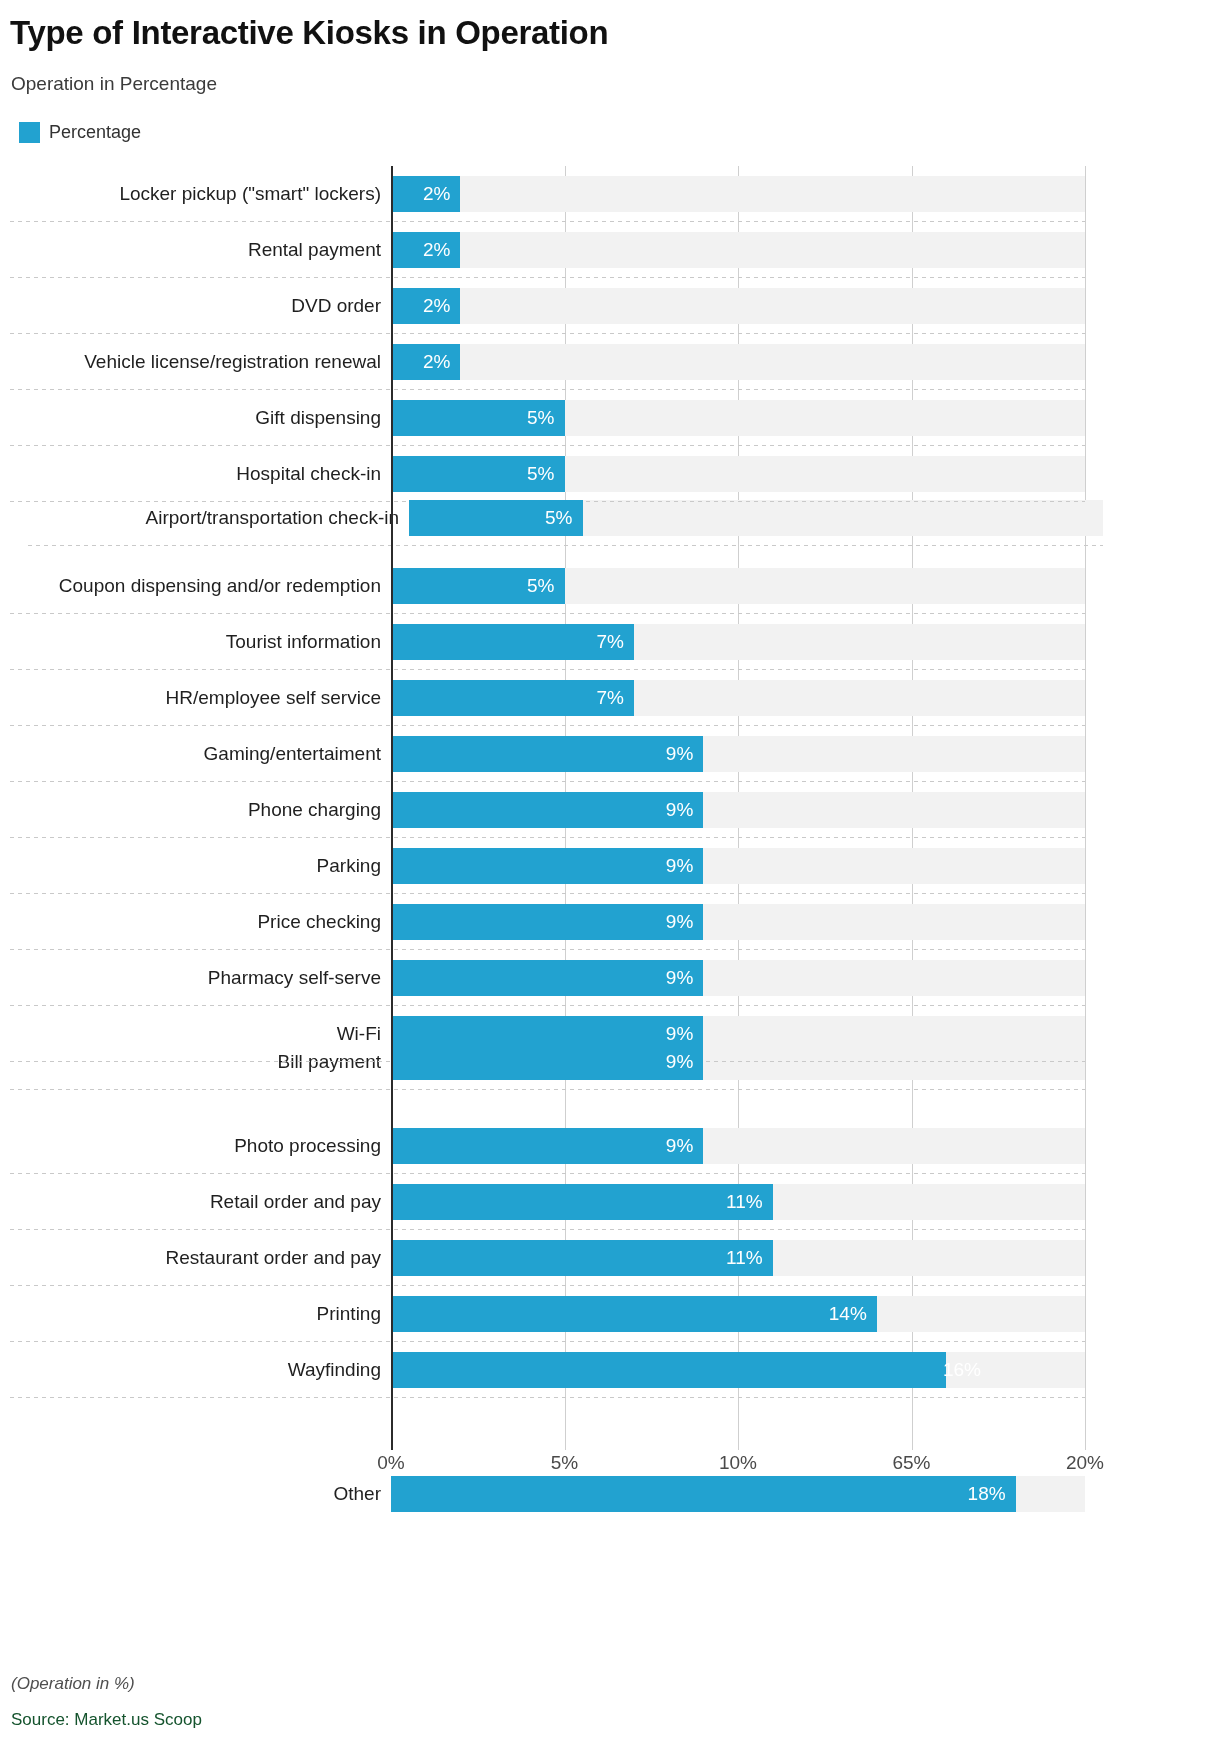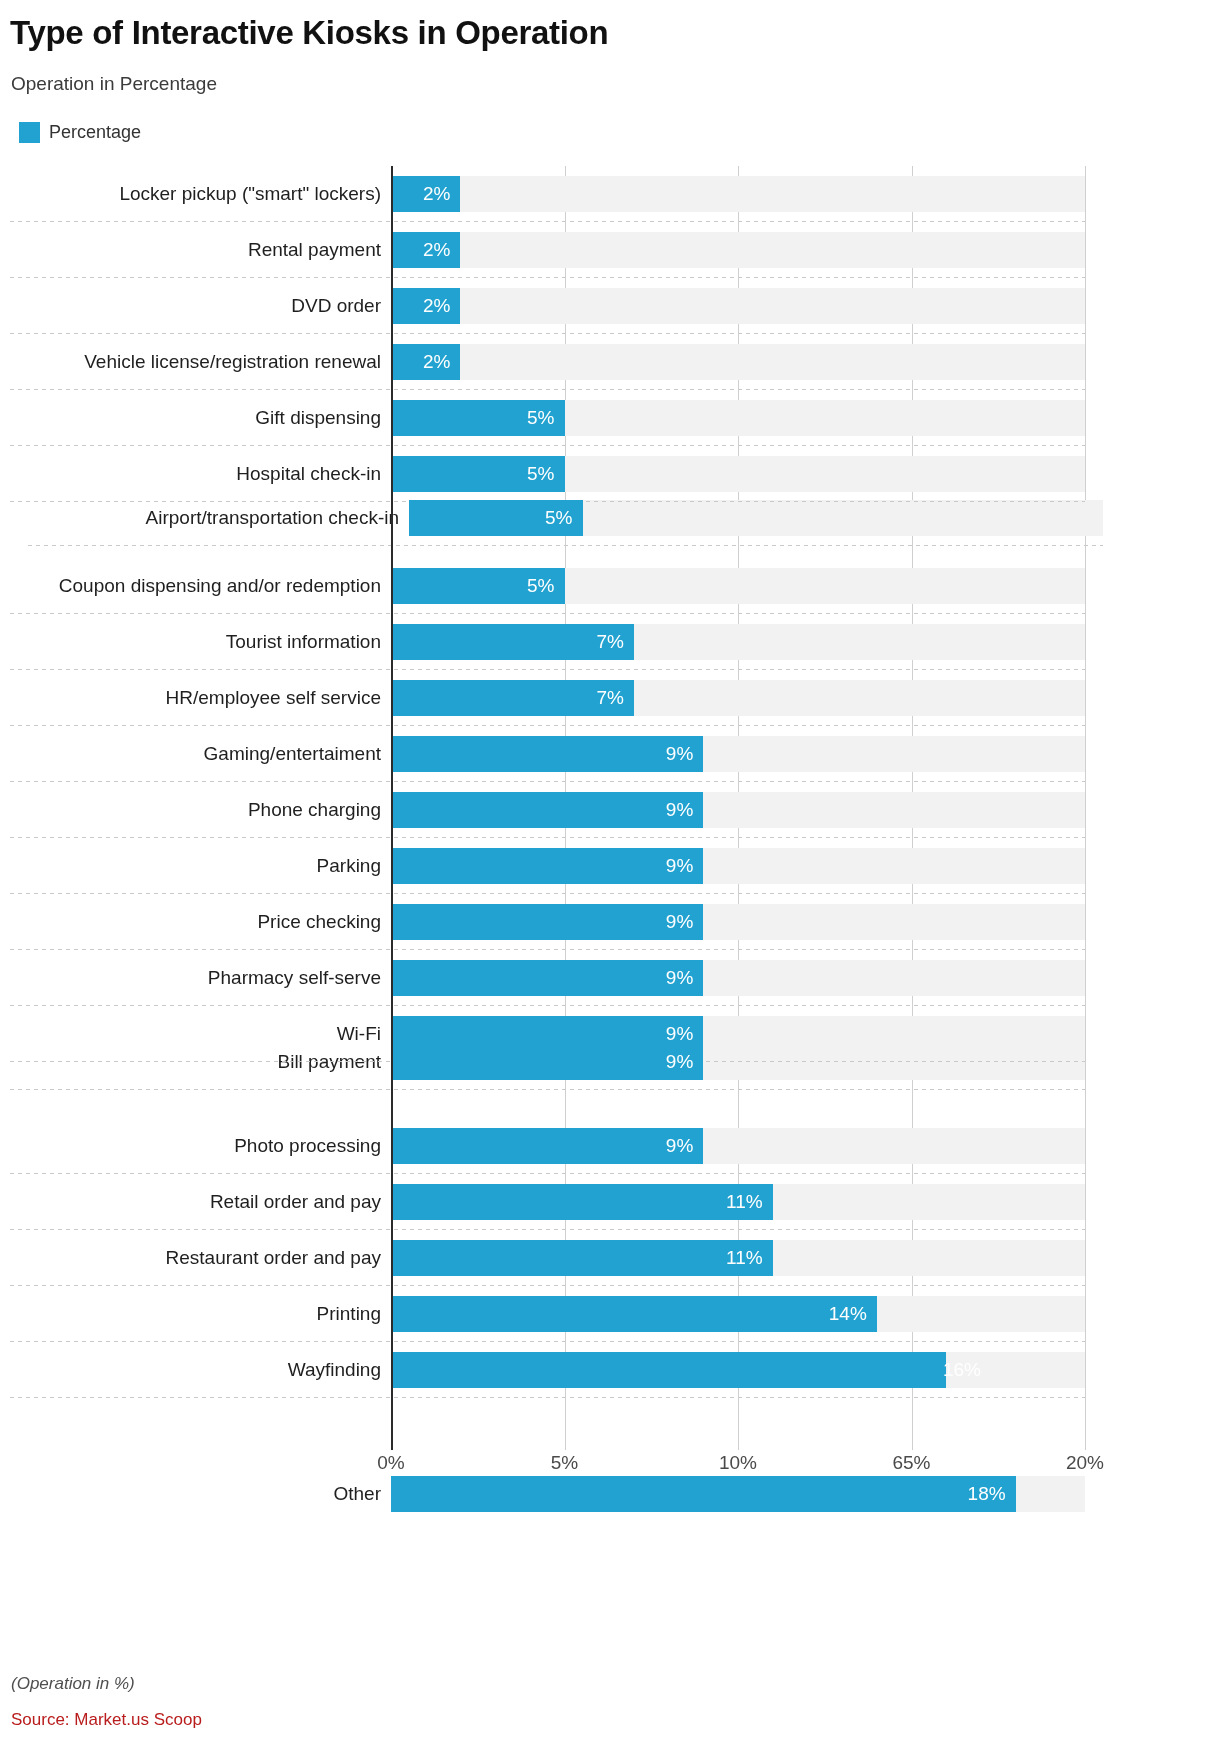--- a/index.html
+++ b/index.html
@@ -192,21 +192,21 @@
     font-size: 17px;
     font-style: italic;
     color: #4f4f4f;
     white-space: nowrap;
   }
   .footer-source {
     position: absolute;
     left: 11px;
     top: 1710px;
     font-size: 17px;
-    color: #b91c1c;
+    color: #14532d;
     white-space: nowrap;
   }
 </style>
 </head>
 <body>
 
 <div class="page">
 
   <div class="chart-title">Type of Interactive Kiosks in Operation</div>
   <div class="chart-subtitle">Operation in Percentage</div>

